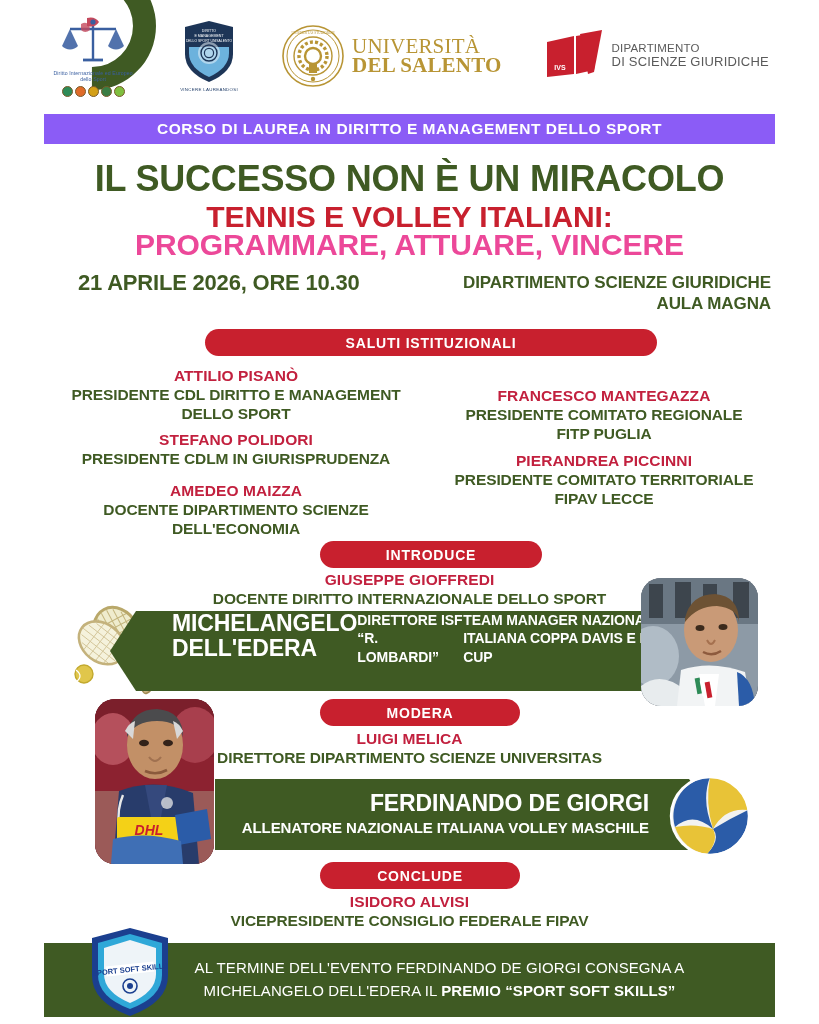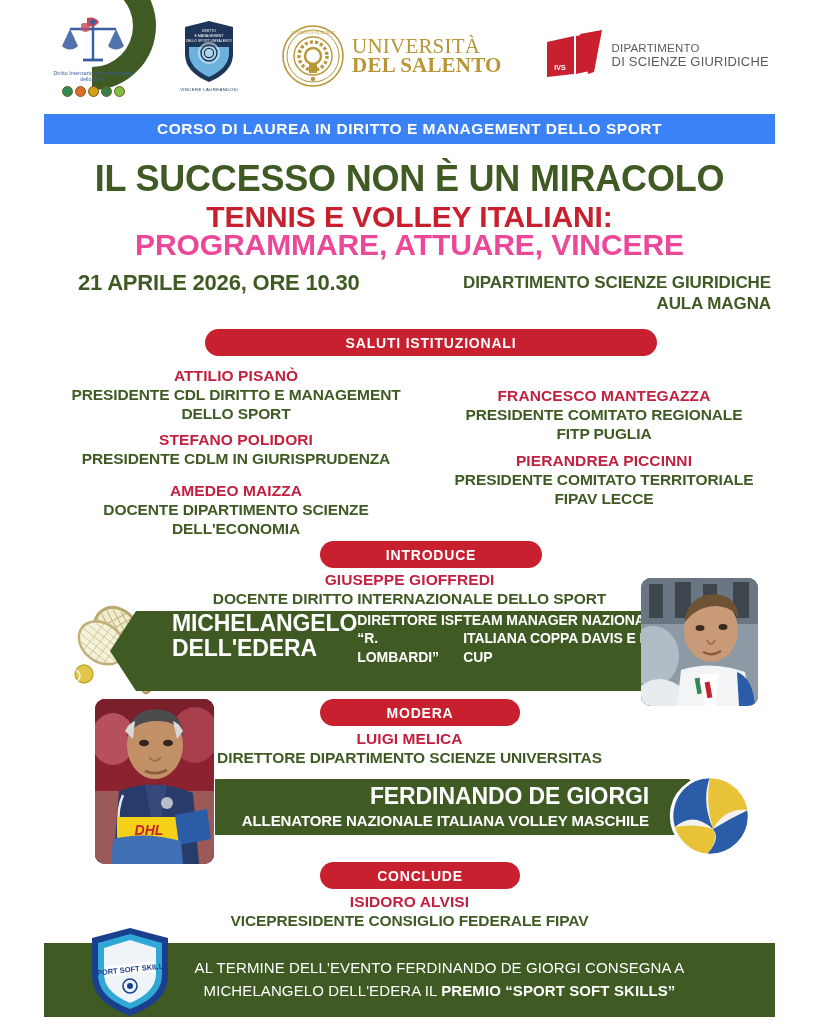--- a/index.html
+++ b/index.html
@@ -91,21 +91,21 @@
   .dip-text .d1 { font-size: 11.5px; color: #5a5a5a; letter-spacing: .2px; }
   .dip-text .d2 { font-size: 13px; color: #5a5a5a; letter-spacing: .2px; }
 
   
   .course-bar {
     position: absolute;
     left: 44px;
     top: 114px;
     width: 731px;
     height: 30px;
-    background: #3b82f6;
+    background: #8b5cf6;
     display: flex;
     align-items: center;
     justify-content: center;
   }
   .course-bar span {
     color: #ffffff;
     font-size: 15.5px;
     font-weight: 700;
     letter-spacing: .55px;
   }
@@ -190,41 +190,41 @@
   .band-delledera .bnm {
     color: #ffffff; font-size: 23px; font-weight: 700; letter-spacing: -.1px;
     line-height: 1.1; margin-bottom: 3px;
   }
   .band-delledera .brl {
     color: #ffffff; font-size: 14px; font-weight: 700; letter-spacing: -.1px;
     line-height: 1.32;
   }
 
   .band-degiorgi {
-    left: 215px; top: 779px; width: 500px; height: 56px;
+    left: 215px; top: 779px; width: 500px; height: 71px;
     clip-path: polygon(0 0, calc(100% - 26px) 0, 100% 50%, calc(100% - 26px) 100%, 0 100%);
     padding-right: 66px;
     box-sizing: border-box;
     display: flex; flex-direction: column; justify-content: center;
     align-items: flex-end;
     text-align: right;
   }
   .band-degiorgi .bnm {
     color: #ffffff; font-size: 23px; font-weight: 700; letter-spacing: -.1px;
     line-height: 1.1; margin-bottom: 2px;
   }
   .band-degiorgi .brl {
     color: #ffffff; font-size: 15px; font-weight: 700; letter-spacing: -.1px;
     line-height: 1.3;
   }
 
   
   .portrait {
     position: absolute;
-    border-radius: 10px;
+    border-radius: 20px;
     overflow: hidden;
     background: #2b2b33;
   }
   .portrait-delledera { left: 641px; top: 578px; width: 117px; height: 128px; }
   .portrait-degiorgi  { left: 95px;  top: 699px; width: 119px; height: 165px; }
 
   
   .rackets { position: absolute; left: 62px; top: 598px; width: 120px; height: 108px; }
   
   .volleyball { position: absolute; left: 669px; top: 775px; width: 82px; height: 82px; }

